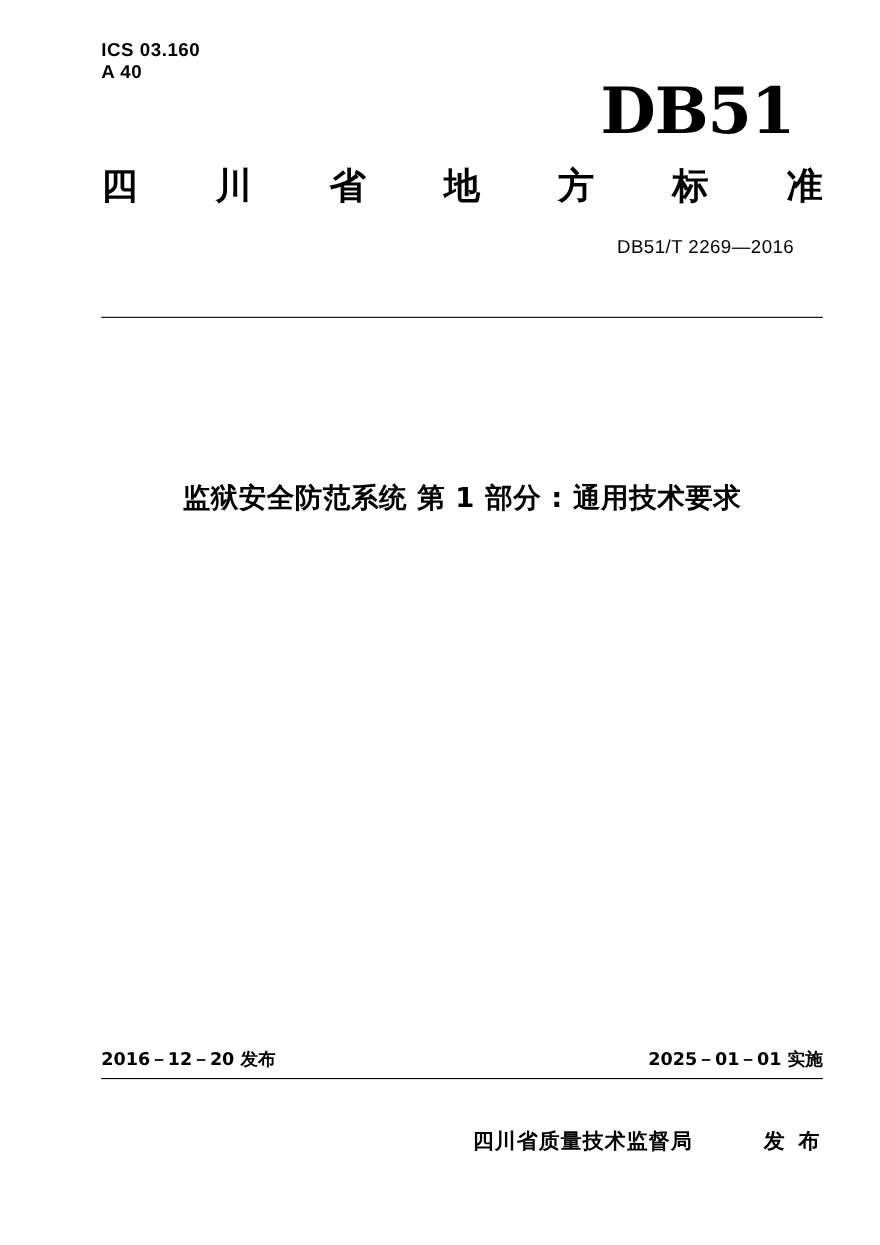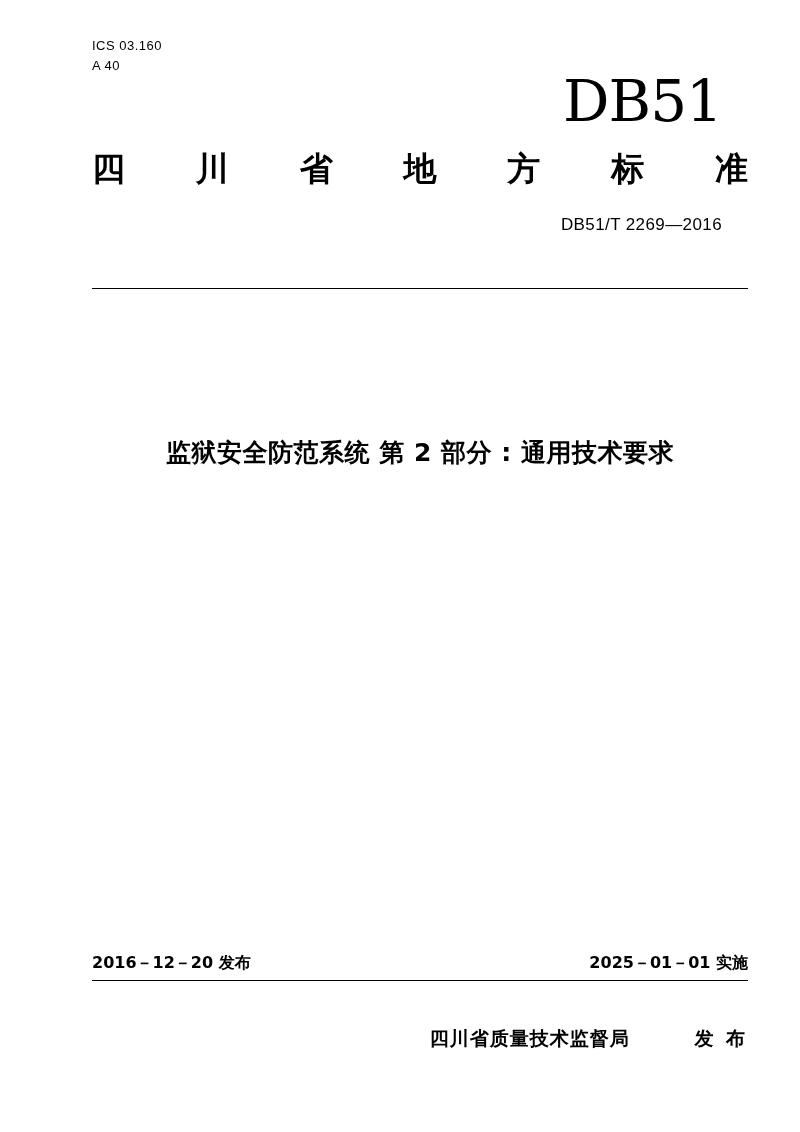--- a/index.html
+++ b/index.html
@@ -19,34 +19,34 @@
     background: #ffffff;
     overflow: hidden;
   }
 
   
   .ics-block {
     position: absolute;
     left: 92px;
     top: 36px;
     font-family: "Liberation Sans", sans-serif;
-    font-size: 13px;
+    font-size: 17px;
     line-height: 20px;
     letter-spacing: 0.5px;
-    font-weight: 400;
+    font-weight: 700;
   }
   .ics-line { white-space: pre; }
 
   
   .db-logo {
     position: absolute;
     right: 78px;
     top: 72px;
     font-family: "DejaVu Serif", serif;
-    font-weight: 400;
+    font-weight: 700;
     font-size: 58px;
     letter-spacing: -1px;
     line-height: 58px;
     margin-left: 20px;
   }
 
   
   .std-title {
     position: absolute;
     left: 92px;
@@ -156,21 +156,21 @@
     <span>地</span>
     <span>方</span>
     <span>标</span>
     <span>准</span>
   </div>
 
   <div class="std-number">DB51/T 2269—2016</div>
 
   <div class="head-rule"></div>
 
-  <div class="doc-title">监狱安全防范系统 第 2 部分 : 通用技术要求</div>
+  <div class="doc-title">监狱安全防范系统 第 1 部分 : 通用技术要求</div>
 
   <div class="footer-dates">
     <div>2016－12－20 发布</div>
     <div>2025－01－01 实施</div>
   </div>
 
   <div class="foot-rule"></div>
 
   <div class="publisher">
     <span class="pub-name">四川省质量技术监督局</span>

